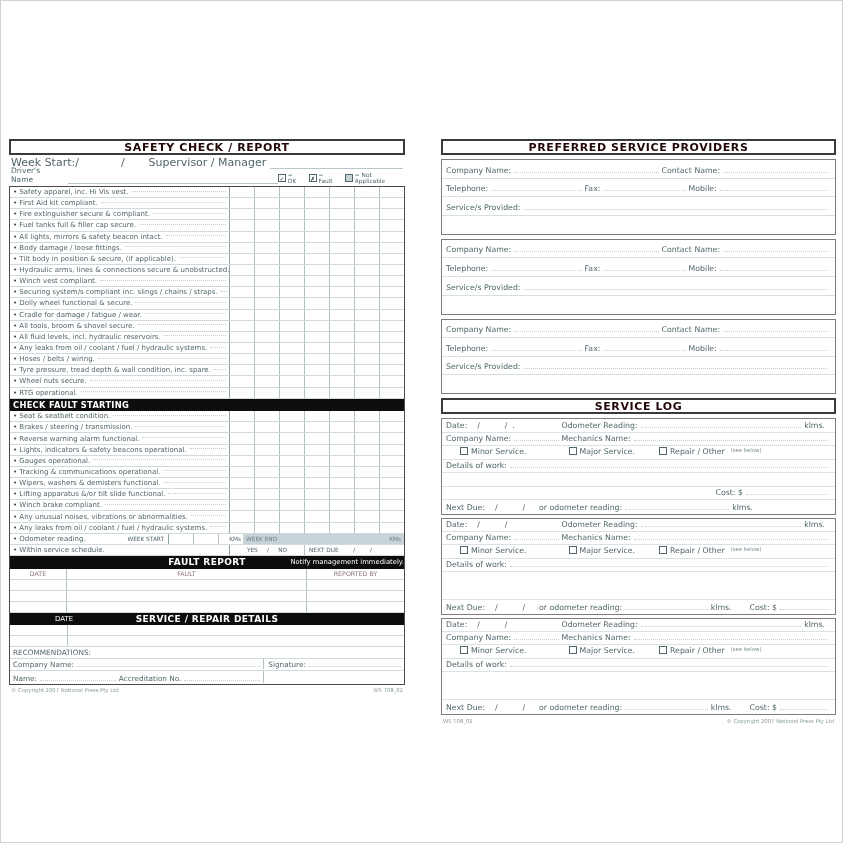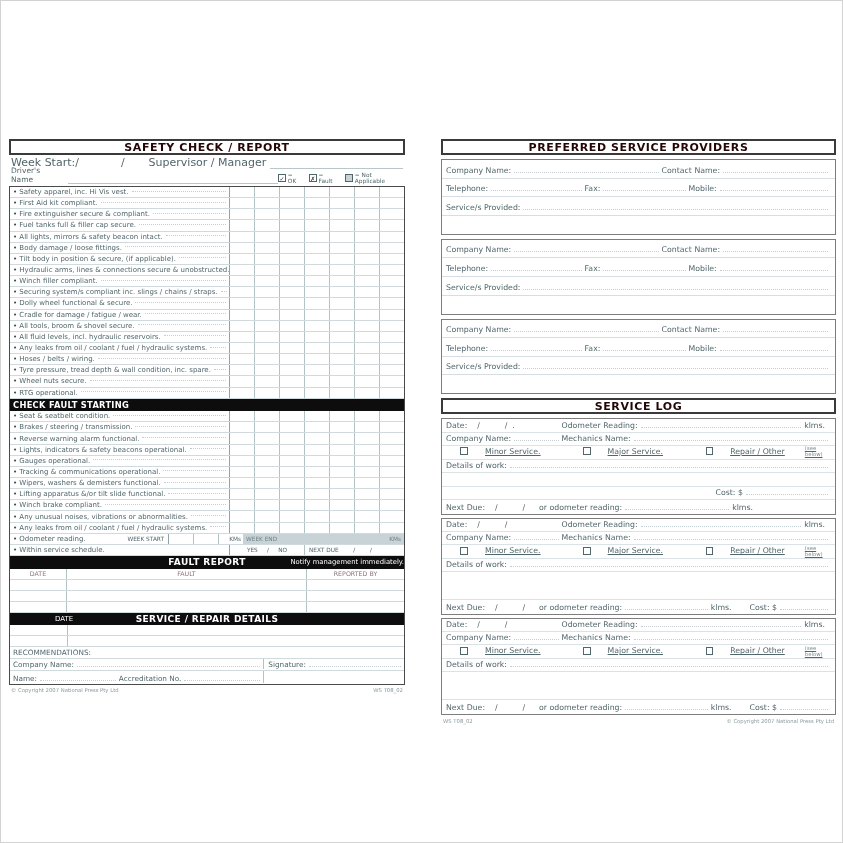--- a/index.html
+++ b/index.html
@@ -96,22 +96,22 @@
   .slog { border:1px solid #7d7d7d; background:#fff; font-size:7.8px; color:#51666b; }
   .slog1 { margin-top:4px; margin-bottom:3px; }
   .slogc { margin-bottom:3px; }
   .srow { height:13.4px; display:flex; align-items:flex-end; border-bottom:1px solid #dbe2e5;
           padding:0 4px 2px 4px; }
   .srow .lbl { white-space:nowrap; }
   .srow:last-child { border-bottom:none; }
   .s-left { width:30%; display:flex; align-items:flex-end; }
   .s-right { flex:1; display:flex; align-items:flex-end; }
   .checksrow { padding-left:18px; align-items:center; gap:0; }
-  .ckgrp { display:flex; align-items:center; gap:17px;text-decoration:underline; }
-  .ckgap1 { margin-left:42px; } .ckgap2 { margin-left:43px; }
+  .ckgrp { display:flex; align-items:flex-start; gap:3px; }
+  .ckgap1 { margin-left:42px; } .ckgap2 { margin-left:24px; }
   .tiny { font-size:5.3px; color:#7c8d91; margin-left:3px; }
   .blankrow { height:14px; border-bottom:1px solid #dbe2e5; }
   .blankrow-big { height:28px; border-bottom:1px solid #dbe2e5; }
   .costrow { justify-content:flex-start; }
   .cost-spacer { flex:0 0 70%; }
   .sp80 { flex:0 0 78px; } .sp18 { flex:0 0 18px; }
   .dshort { flex:0 0 48px; border-bottom:1px dotted #c3ced2; margin:0 3px 2px 3px; }
 </style>
 </head>
 <body>
@@ -203,21 +203,21 @@
   </div>
           <div class="crow">
     <div class="crow-label">
       <span class="txt">Hydraulic arms, lines &amp; connections secure &amp; unobstructed.</span>
 
     </div>
     <div class="crow-cells"></div>
   </div>
           <div class="crow">
     <div class="crow-label">
-      <span class="txt">Winch filler compliant.</span>
+      <span class="txt">Winch vest compliant.</span>
       <span class="dlead"></span>
     </div>
     <div class="crow-cells"></div>
   </div>
           <div class="crow">
     <div class="crow-label">
       <span class="txt">Securing system/s compliant inc. slings / chains / straps.</span>
       <span class="dlead"></span>
     </div>
     <div class="crow-cells"></div>

